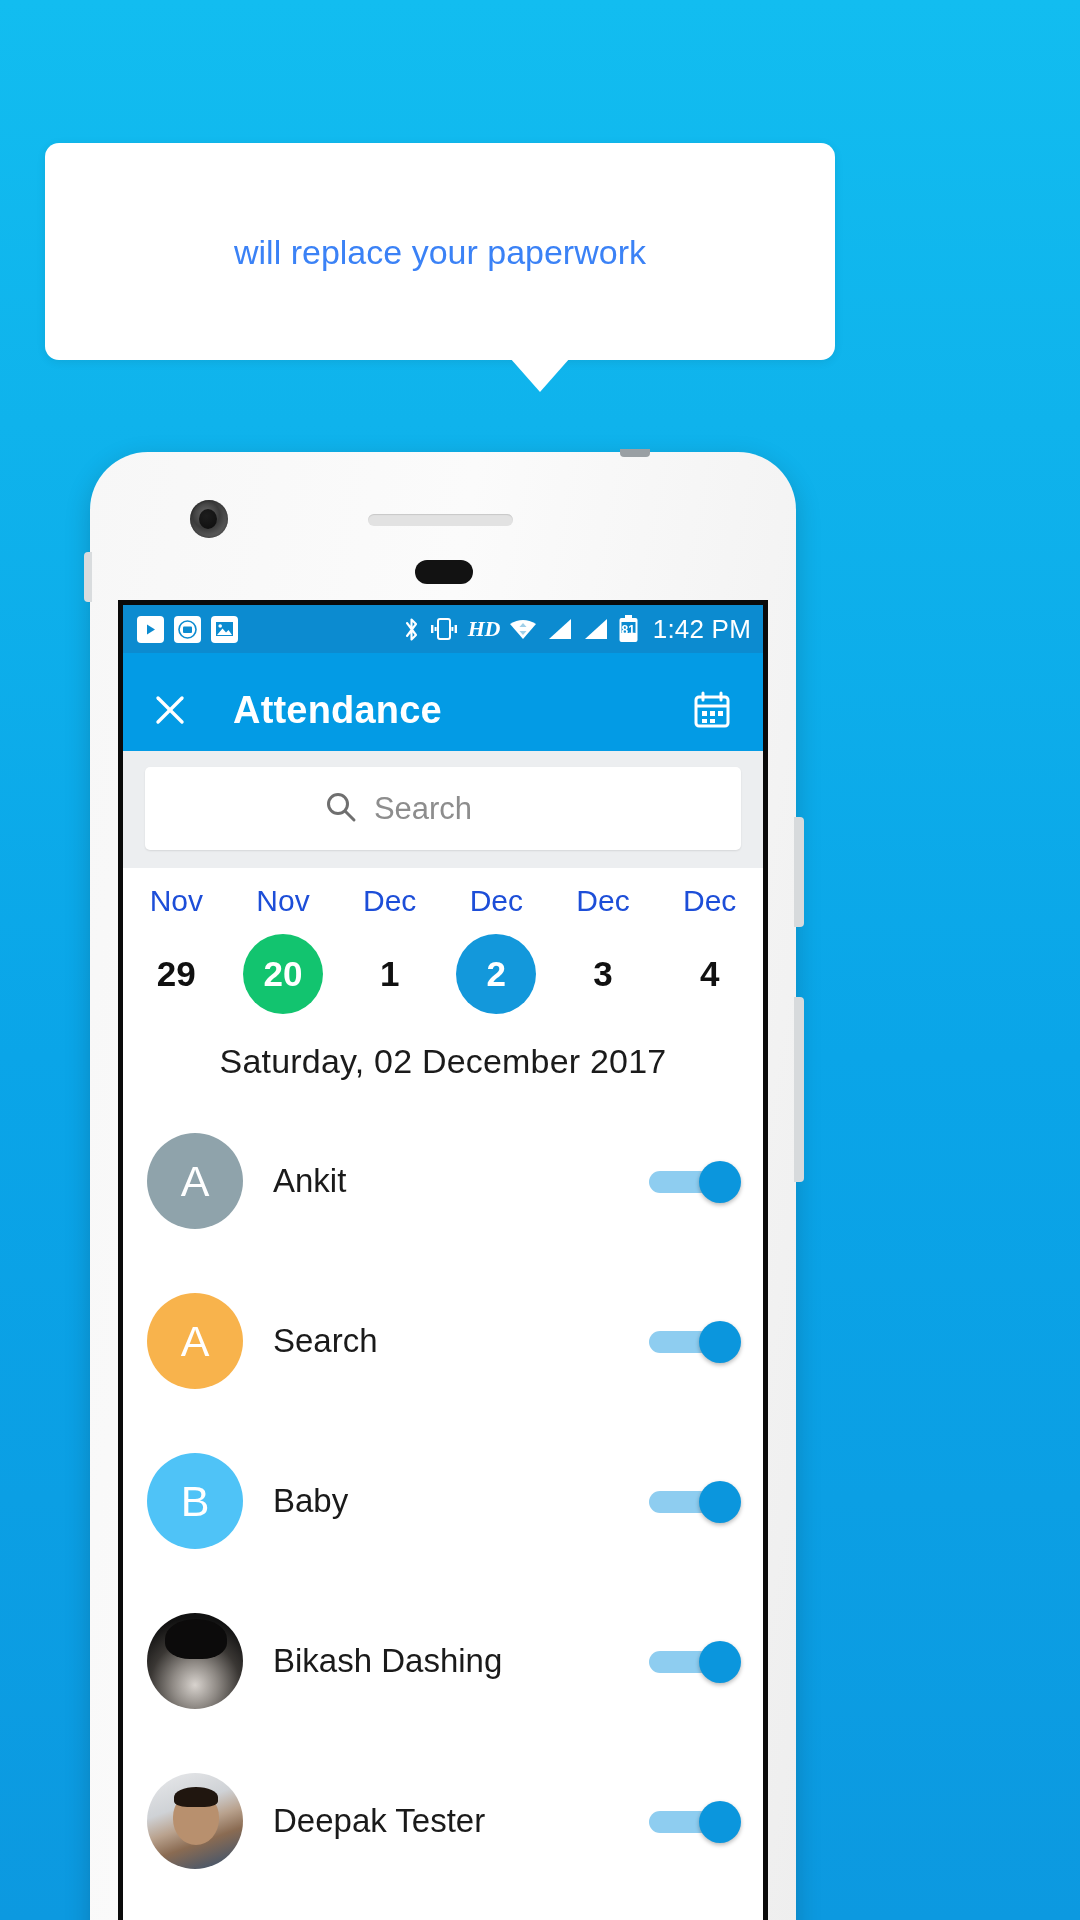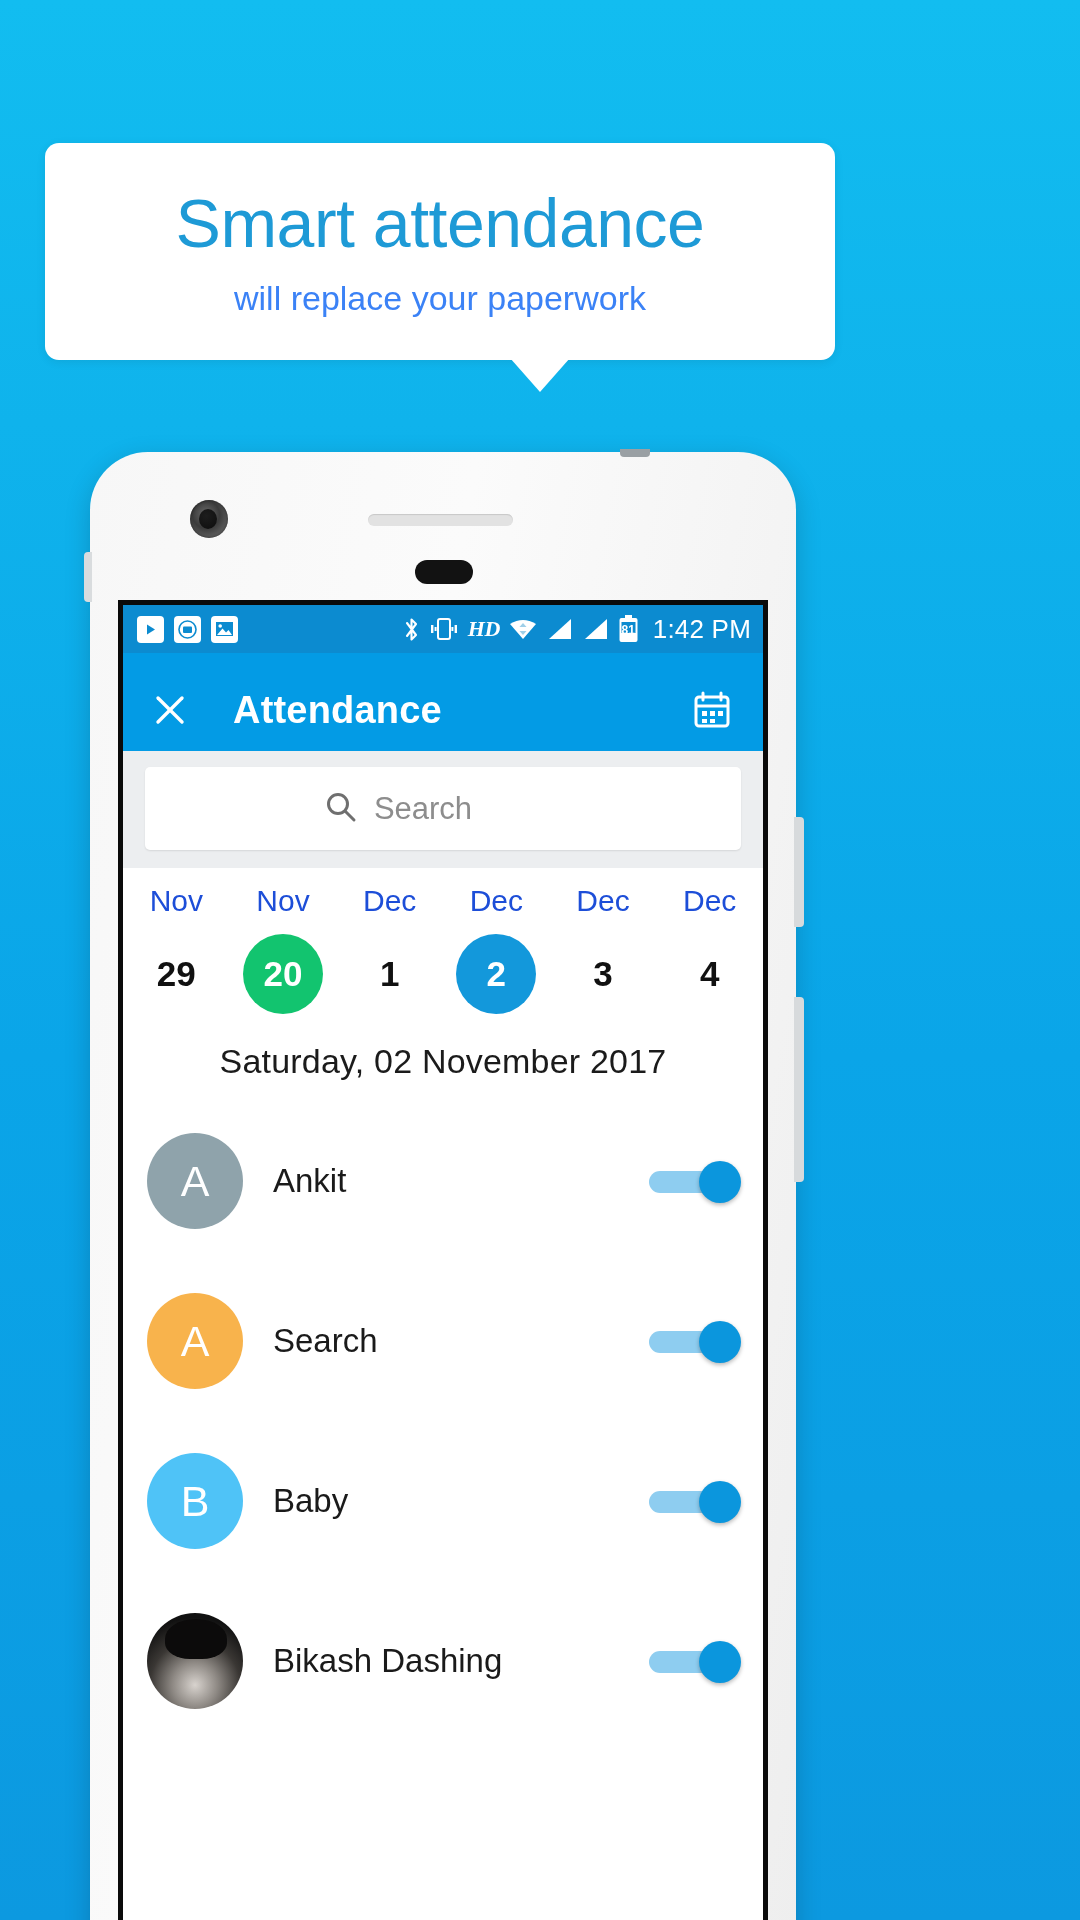--- a/index.html
+++ b/index.html
@@ -365,21 +365,20 @@
     border-radius: 50% 50% 30% 30%;
     background: #20160f;
   }
 </style>
 </head>
 <body>
 
 <div id="stage">
 
   <div class="callout">
-    <div class="callout-title">Smart attendance</div>
     <div class="callout-sub">will replace your paperwork</div>
   </div>
   <div class="callout-tail"></div>
 
   <div class="phone">
     <div class="phone-topnotch"></div>
     <div class="phone-side-l"></div>
     <div class="phone-side-r1"></div>
     <div class="phone-side-r2"></div>
 
@@ -511,21 +510,21 @@
         <div class="datecell">
           <div class="date-mon">Dec</div>
           <div class="date-num">3</div>
         </div>
         <div class="datecell">
           <div class="date-mon">Dec</div>
           <div class="date-num">4</div>
         </div>
       </div>
 
-      <div class="dateheader">Saturday, 02 November 2017</div>
+      <div class="dateheader">Saturday, 02 December 2017</div>
 
       <div class="list">
 
         <div class="row">
           <div class="avatar" style="background:#8fa3ab;">
             <span>A</span>
           </div>
           <div class="row-name">Ankit</div>
           <div class="toggle">
             <div class="toggle-track"></div>
@@ -557,17 +556,25 @@
 
         <div class="row">
           <div class="avatar photo-bikash"></div>
           <div class="row-name">Bikash Dashing</div>
           <div class="toggle">
             <div class="toggle-track"></div>
             <div class="toggle-knob"></div>
           </div>
         </div>
 
+        <div class="row">
+          <div class="avatar photo-deepak"></div>
+          <div class="row-name">Deepak Tester</div>
+          <div class="toggle">
+            <div class="toggle-track"></div>
+            <div class="toggle-knob"></div>
+          </div>
+        </div>
 
       </div>
     </div>
   </div>
 </div>
 
 </body></html>

